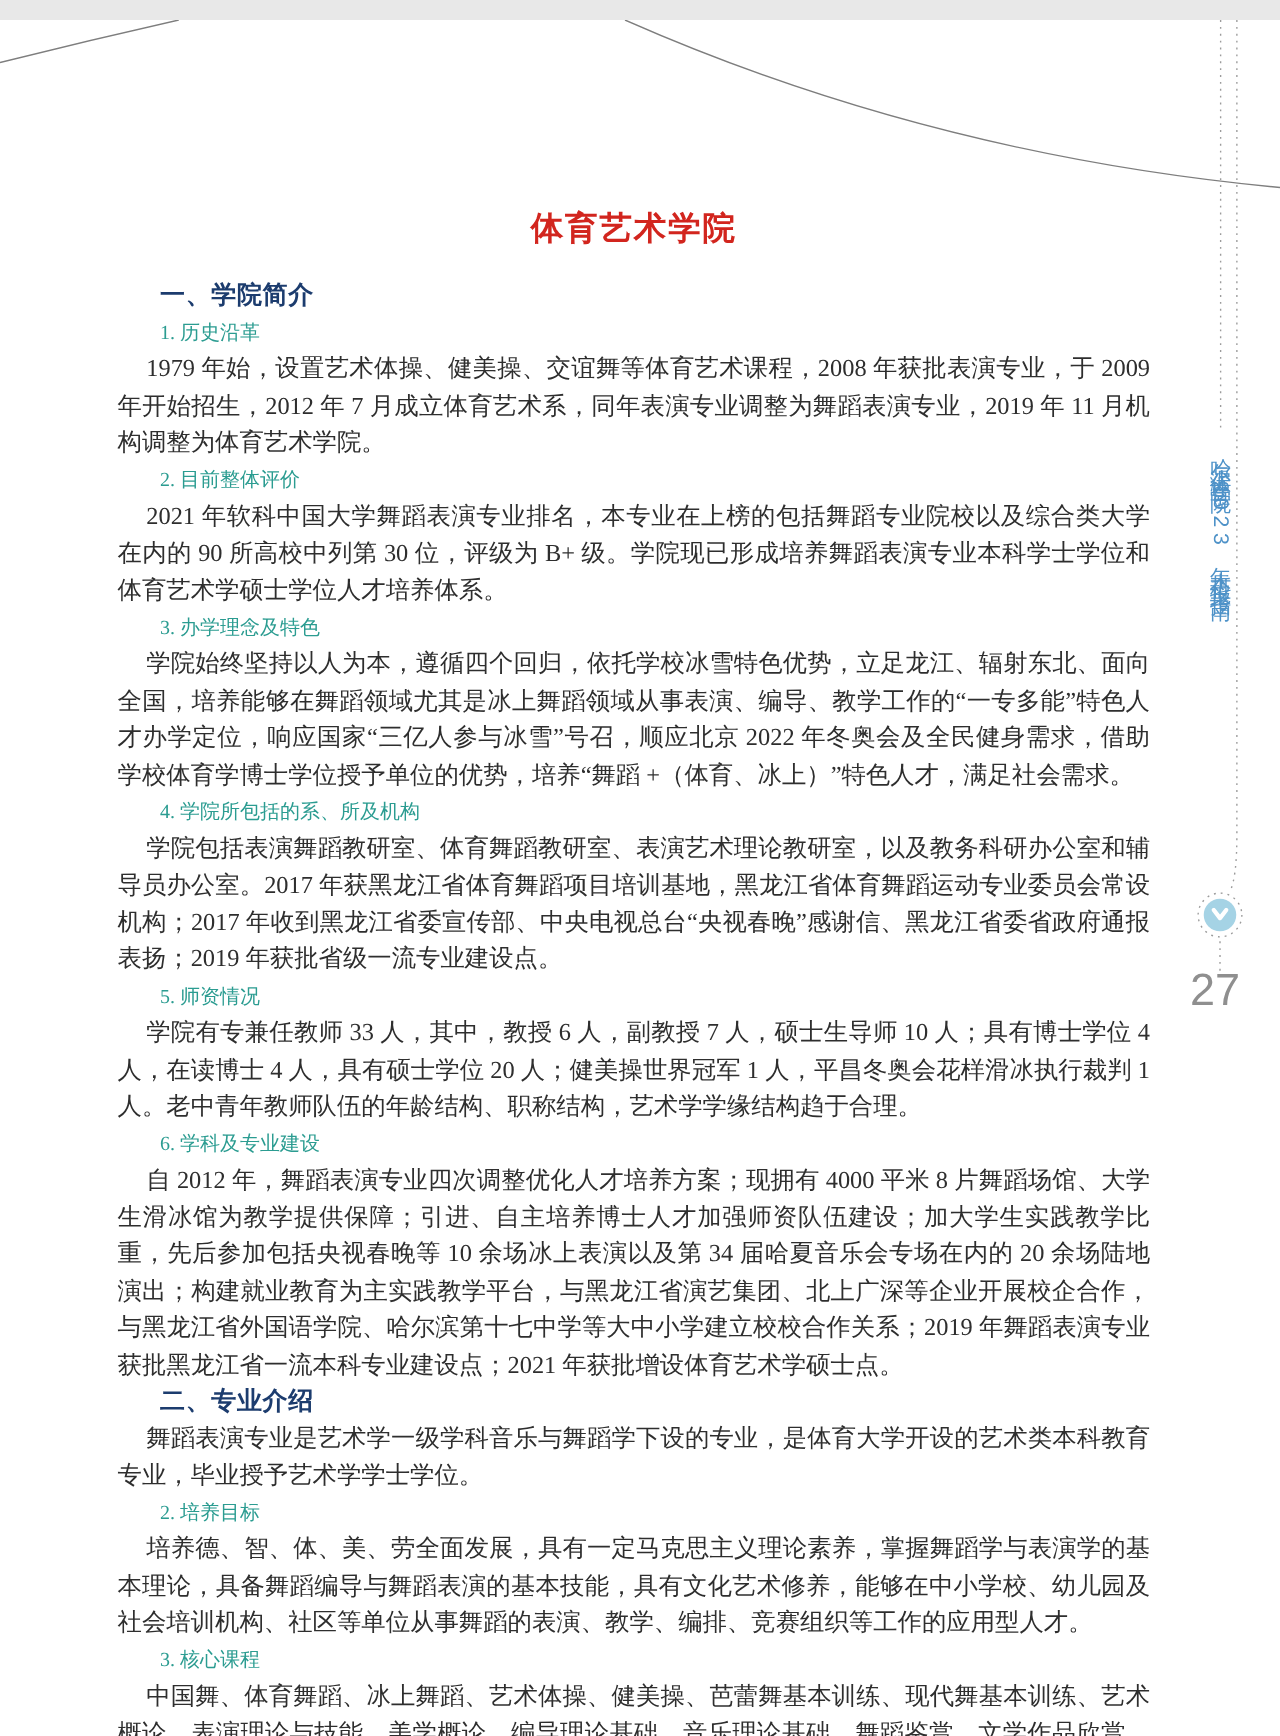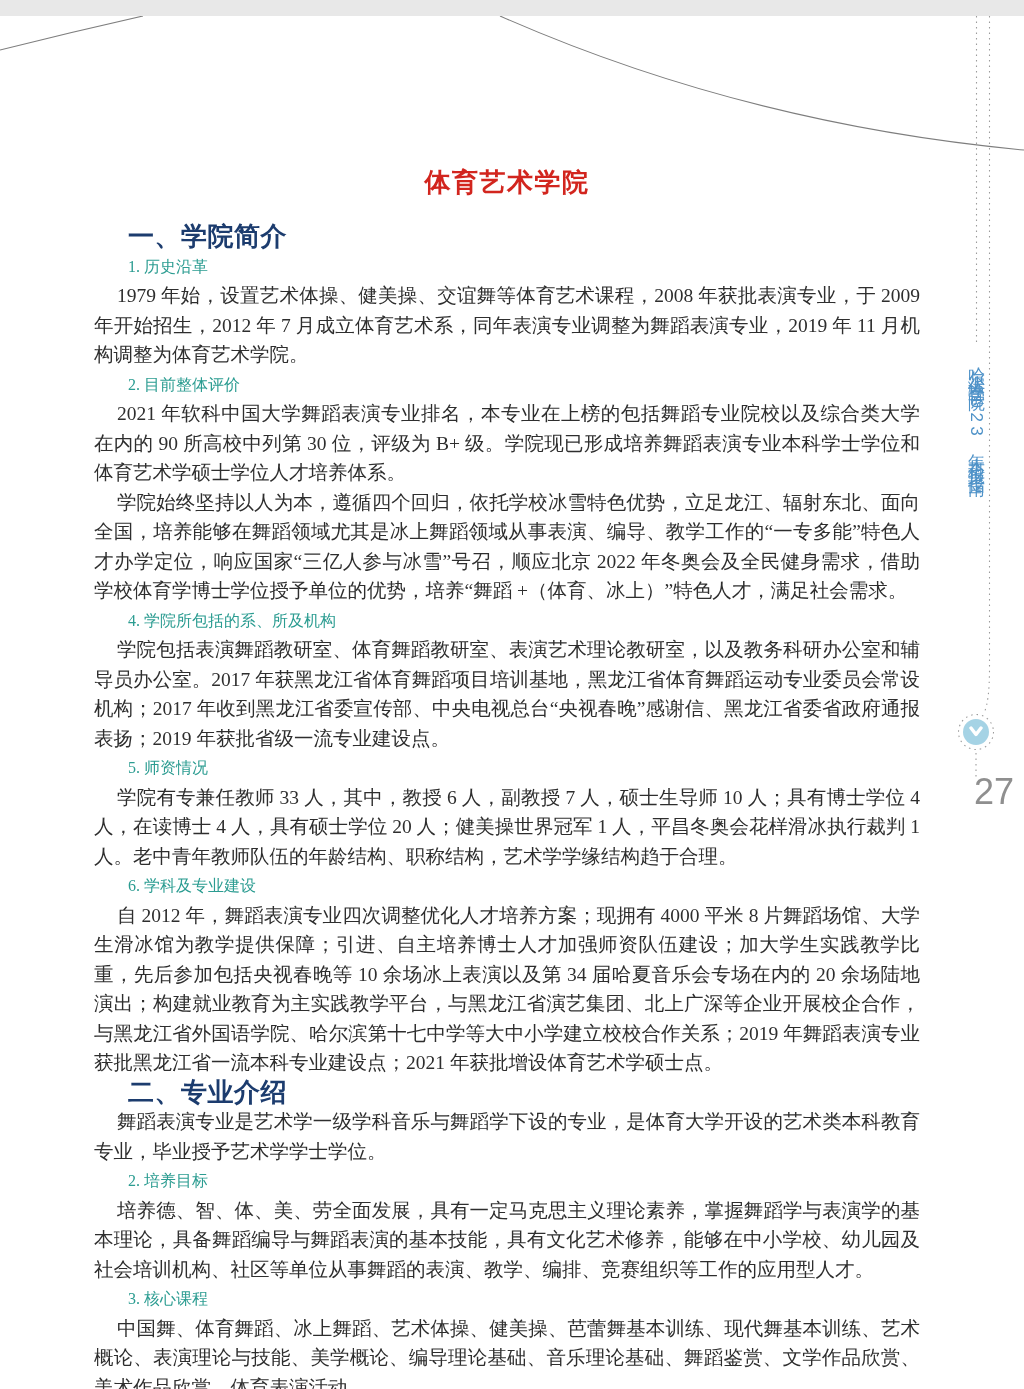--- a/index.html
+++ b/index.html
@@ -30,21 +30,21 @@
     margin:0 0 24px 0;
     font-family:"Liberation Sans","DejaVu Sans",sans-serif;
     font-weight:bold;font-size:26px;line-height:32px;
     letter-spacing:1.5px;
     color:var(--title_red);
     text-align:center;
   }
   .blk{margin:0;}
   .h1{
     font-family:"Liberation Sans","DejaVu Sans",sans-serif;
-    font-weight:bold;font-size:26px;line-height:29.5px;
+    font-weight:bold;font-size:20px;line-height:29.5px;
     letter-spacing:0.5px;
     color:var(--heading_navy);
     padding-left:34px;
   }
   .h2{
     font-size:16px;line-height:29.5px;
     color:var(--subheading_teal);
     padding-left:34px;
   }
   .p{
@@ -64,21 +64,21 @@
     position:absolute;left:963px;top:703px;
     width:26px;height:26px;border-radius:50%;
     background:var(--badge_fill);
     display:flex;align-items:center;justify-content:center;
   }
   .pagenum{
     position:absolute;left:952px;top:756px;width:62px;
     font-family:"Liberation Sans","DejaVu Sans",sans-serif;
     font-size:36px;line-height:40px;font-weight:normal;
     color:var(--page_gray);
-    text-align:right;
+    text-align:left;
   }
 </style>
 </head>
 <body>
 
 <div class="page">
 
   <svg class="deco" viewBox="0 0 1024 1389" xmlns="http://www.w3.org/2000/svg">
 
     <path d="M0,34 Q72,16 143,0" fill="none" stroke="#7e7e7e" stroke-width="1.1"></path>
@@ -92,20 +92,21 @@
   </svg>
 
   <main class="content">
     <h1 class="title">体育艺术学院</h1>
     <div id="sections">
         <div class="blk h1">一、学院简介</div>
         <div class="blk h2">1. 历史沿革</div>
         <div class="blk p">1979 年始，设置艺术体操、健美操、交谊舞等体育艺术课程，2008 年获批表演专业，于 2009 年开始招生，2012 年 7 月成立体育艺术系，同年表演专业调整为舞蹈表演专业，2019 年 11 月机构调整为体育艺术学院。</div>
         <div class="blk h2">2. 目前整体评价</div>
         <div class="blk p">2021 年软科中国大学舞蹈表演专业排名，本专业在上榜的包括舞蹈专业院校以及综合类大学在内的 90 所高校中列第 30 位，评级为 B+ 级。学院现已形成培养舞蹈表演专业本科学士学位和体育艺术学硕士学位人才培养体系。</div>
+        <div class="blk h2">3. 办学理念及特色</div>
         <div class="blk p">学院始终坚持以人为本，遵循四个回归，依托学校冰雪特色优势，立足龙江、辐射东北、面向全国，培养能够在舞蹈领域尤其是冰上舞蹈领域从事表演、编导、教学工作的“一专多能”特色人才办学定位，响应国家“三亿人参与冰雪”号召，顺应北京 2022 年冬奥会及全民健身需求，借助学校体育学博士学位授予单位的优势，培养“舞蹈 +（体育、冰上）”特色人才，满足社会需求。</div>
         <div class="blk h2">4. 学院所包括的系、所及机构</div>
         <div class="blk p">学院包括表演舞蹈教研室、体育舞蹈教研室、表演艺术理论教研室，以及教务科研办公室和辅导员办公室。2017 年获黑龙江省体育舞蹈项目培训基地，黑龙江省体育舞蹈运动专业委员会常设机构；2017 年收到黑龙江省委宣传部、中央电视总台“央视春晚”感谢信、黑龙江省委省政府通报表扬；2019 年获批省级一流专业建设点。</div>
         <div class="blk h2">5. 师资情况</div>
         <div class="blk p">学院有专兼任教师 33 人，其中，教授 6 人，副教授 7 人，硕士生导师 10 人；具有博士学位 4 人，在读博士 4 人，具有硕士学位 20 人；健美操世界冠军 1 人，平昌冬奥会花样滑冰执行裁判 1 人。老中青年教师队伍的年龄结构、职称结构，艺术学学缘结构趋于合理。</div>
         <div class="blk h2">6. 学科及专业建设</div>
         <div class="blk p">自 2012 年，舞蹈表演专业四次调整优化人才培养方案；现拥有 4000 平米 8 片舞蹈场馆、大学生滑冰馆为教学提供保障；引进、自主培养博士人才加强师资队伍建设；加大学生实践教学比重，先后参加包括央视春晚等 10 余场冰上表演以及第 34 届哈夏音乐会专场在内的 20 余场陆地演出；构建就业教育为主实践教学平台，与黑龙江省演艺集团、北上广深等企业开展校企合作，与黑龙江省外国语学院、哈尔滨第十七中学等大中小学建立校校合作关系；2019 年舞蹈表演专业获批黑龙江省一流本科专业建设点；2021 年获批增设体育艺术学硕士点。</div>
         <div class="blk h1">二、专业介绍</div>
         <div class="blk p">舞蹈表演专业是艺术学一级学科音乐与舞蹈学下设的专业，是体育大学开设的艺术类本科教育专业，毕业授予艺术学学士学位。</div>
         <div class="blk h2">2. 培养目标</div>

